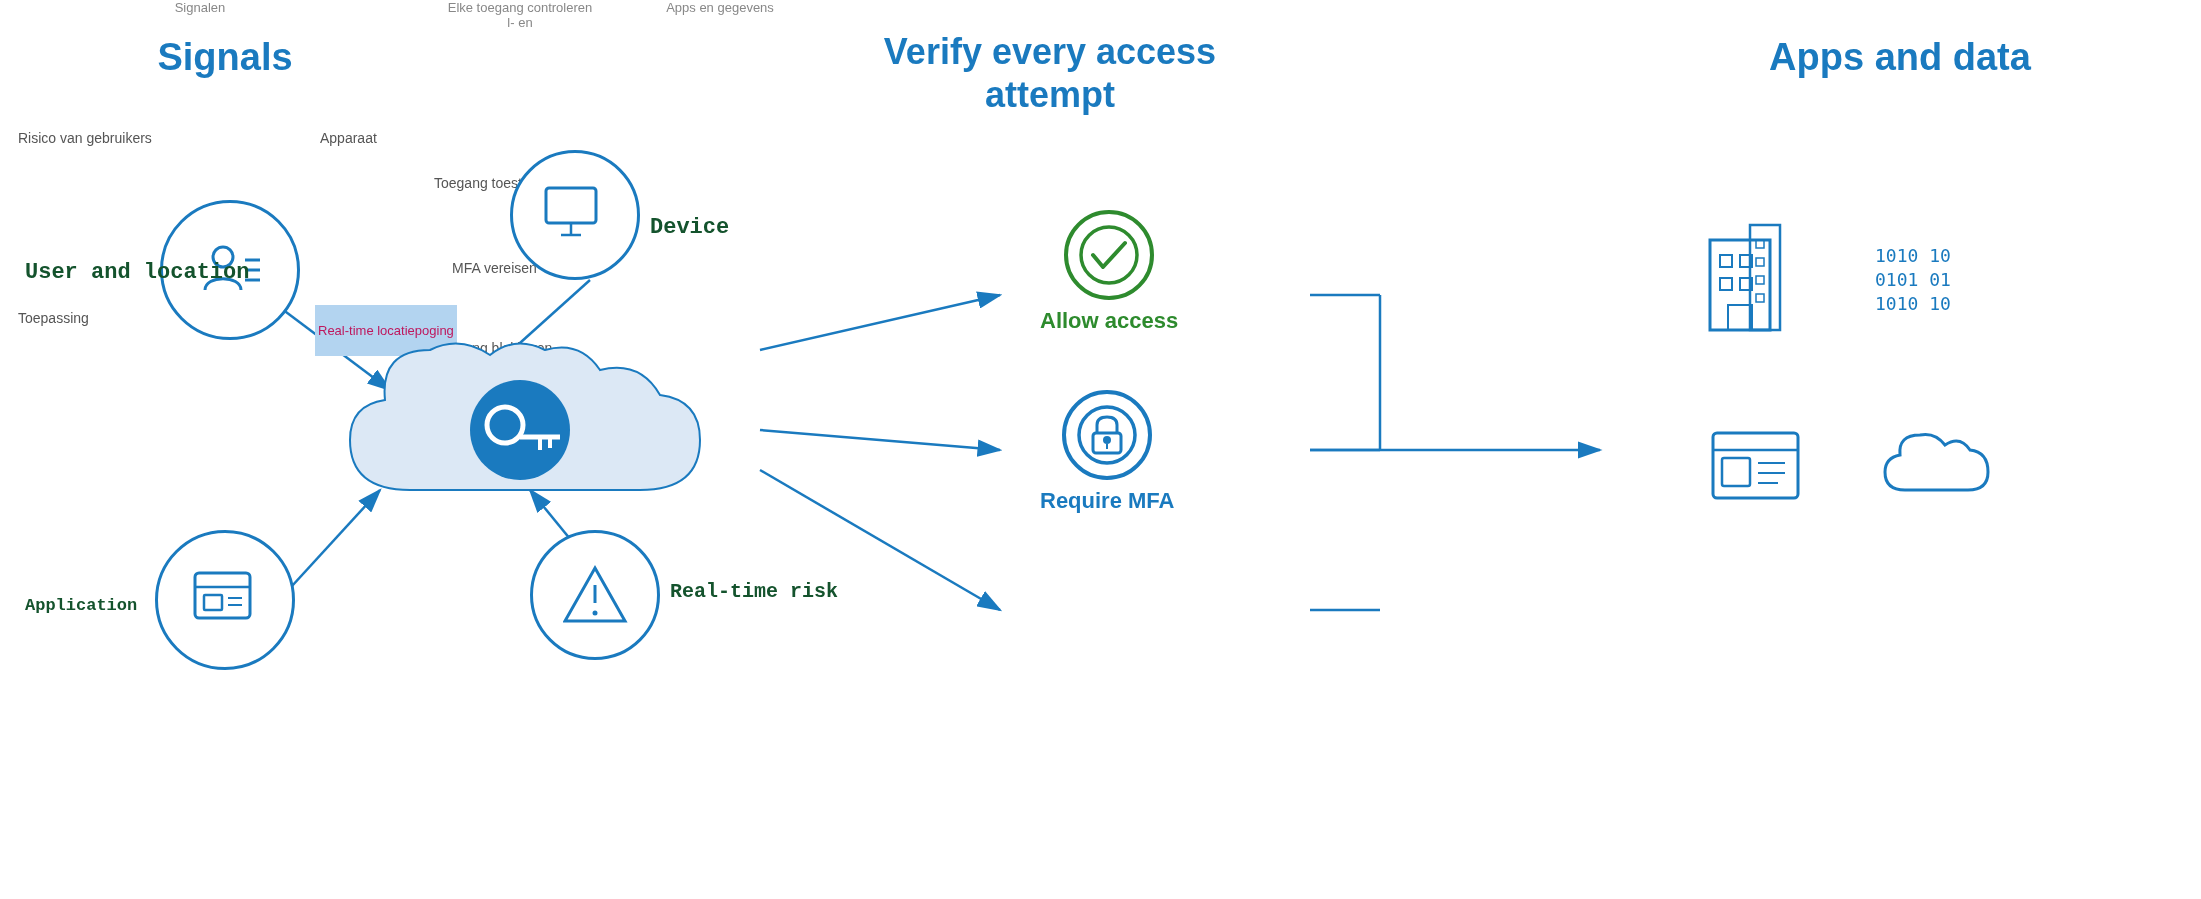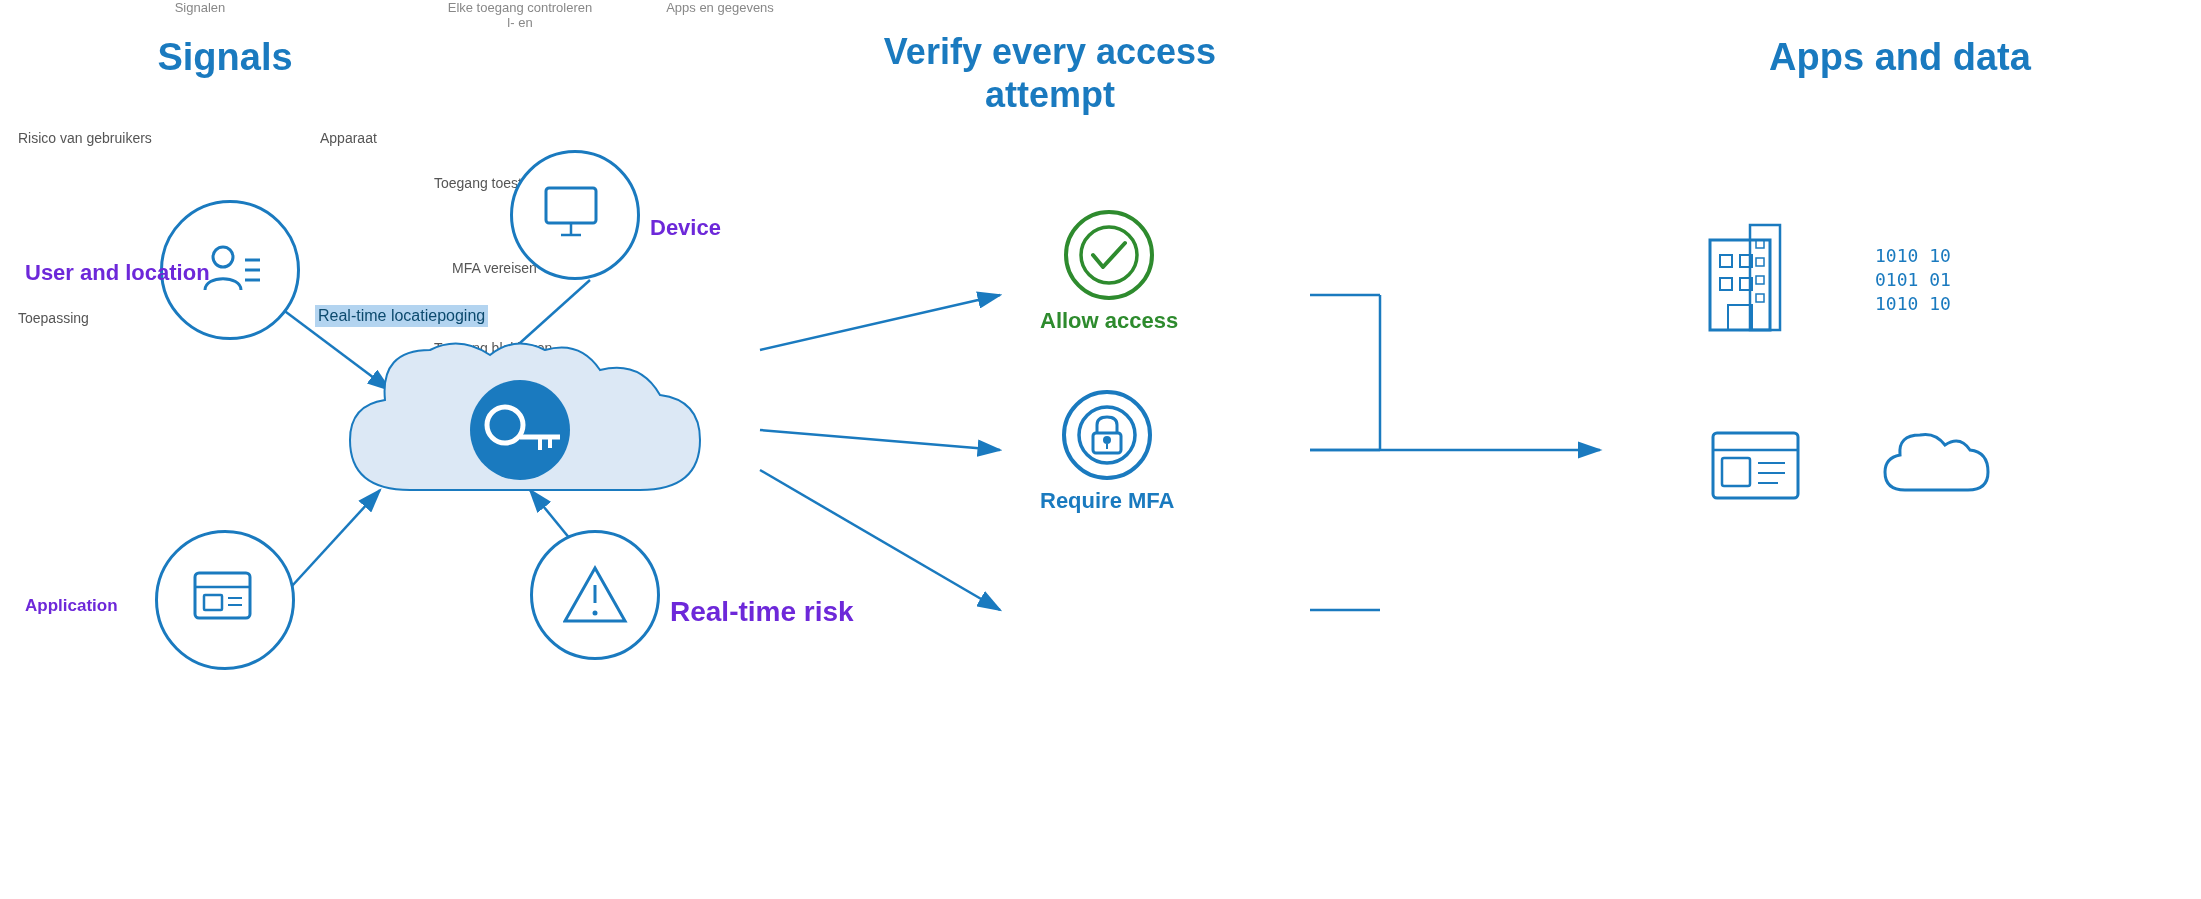--- a/index.html
+++ b/index.html
@@ -54,22 +54,23 @@
     }
 
     
     .cloud-wrap {
       position: absolute;
     }
 
     .diag-label-blue {
       position: absolute;
       font-size: 13px;
-      color: #6d28d9;
+      color: #14532d;
       font-weight: 600;
+      font-family: Liberation Mono, monospace;
     }
 
     
     .arrows-svg {
       position: absolute;
       top: 0; left: 0;
       width: 2201px;
       height: 899px;
       pointer-events: none;
     }
@@ -106,23 +107,23 @@
     .small-label {
       position: absolute;
       font-size: 14px;
       color: #555;
     }
 
     
     .highlight-box {
       position: absolute;
       background: #b3d4f0;
-      padding: 2px 3px;
-      font-size: 16px;
-      color: #0c4a6e;
+      padding: 18px 3px;
+      font-size: 13px;
+      color: #be185d;
     }
   </style>
 </head>
 <body>
 
 <div class="diagram-container">
 
   <svg class="arrows-svg">
 
     <defs>
@@ -246,21 +247,21 @@
   </div>
 
   <div class="circle-icon" style="left: 530px; top: 530px; width: 130px; height: 130px;">
     <svg width="65" height="65" viewBox="0 0 65 65" fill="none">
 
       <polygon points="32,5 62,58 2,58" stroke="#1a7abf" stroke-width="3" fill="none"></polygon>
       <line x1="32" y1="22" x2="32" y2="40" stroke="#1a7abf" stroke-width="3"></line>
       <circle cx="32" cy="50" r="2.5" fill="#1a7abf"></circle>
     </svg>
   </div>
-  <div class="diag-label-blue" style="left: 670px; top: 596px; font-size: 28px; font-weight: 700;">
+  <div class="diag-label-blue" style="left: 670px; top: 580px; font-size: 20px; font-weight: 700;">
     <span>Real-time risk</span>
   </div>
 
   <div class="cloud-wrap" style="left: 330px; top: 330px;">
     <svg width="440" height="200" viewBox="0 0 440 200" fill="none">
 
       <path d="M80,160 Q20,160 20,110 Q20,75 55,70 Q50,20 100,20 Q130,5 160,25 Q185,5 215,20 Q250,10 270,40 Q310,30 330,65 Q370,70 370,110 Q370,160 310,160 Z" fill="#dce8f5" stroke="#1a7abf" stroke-width="2"></path>
 
       <circle cx="190" cy="100" r="50" fill="#1a7abf"></circle>
 

